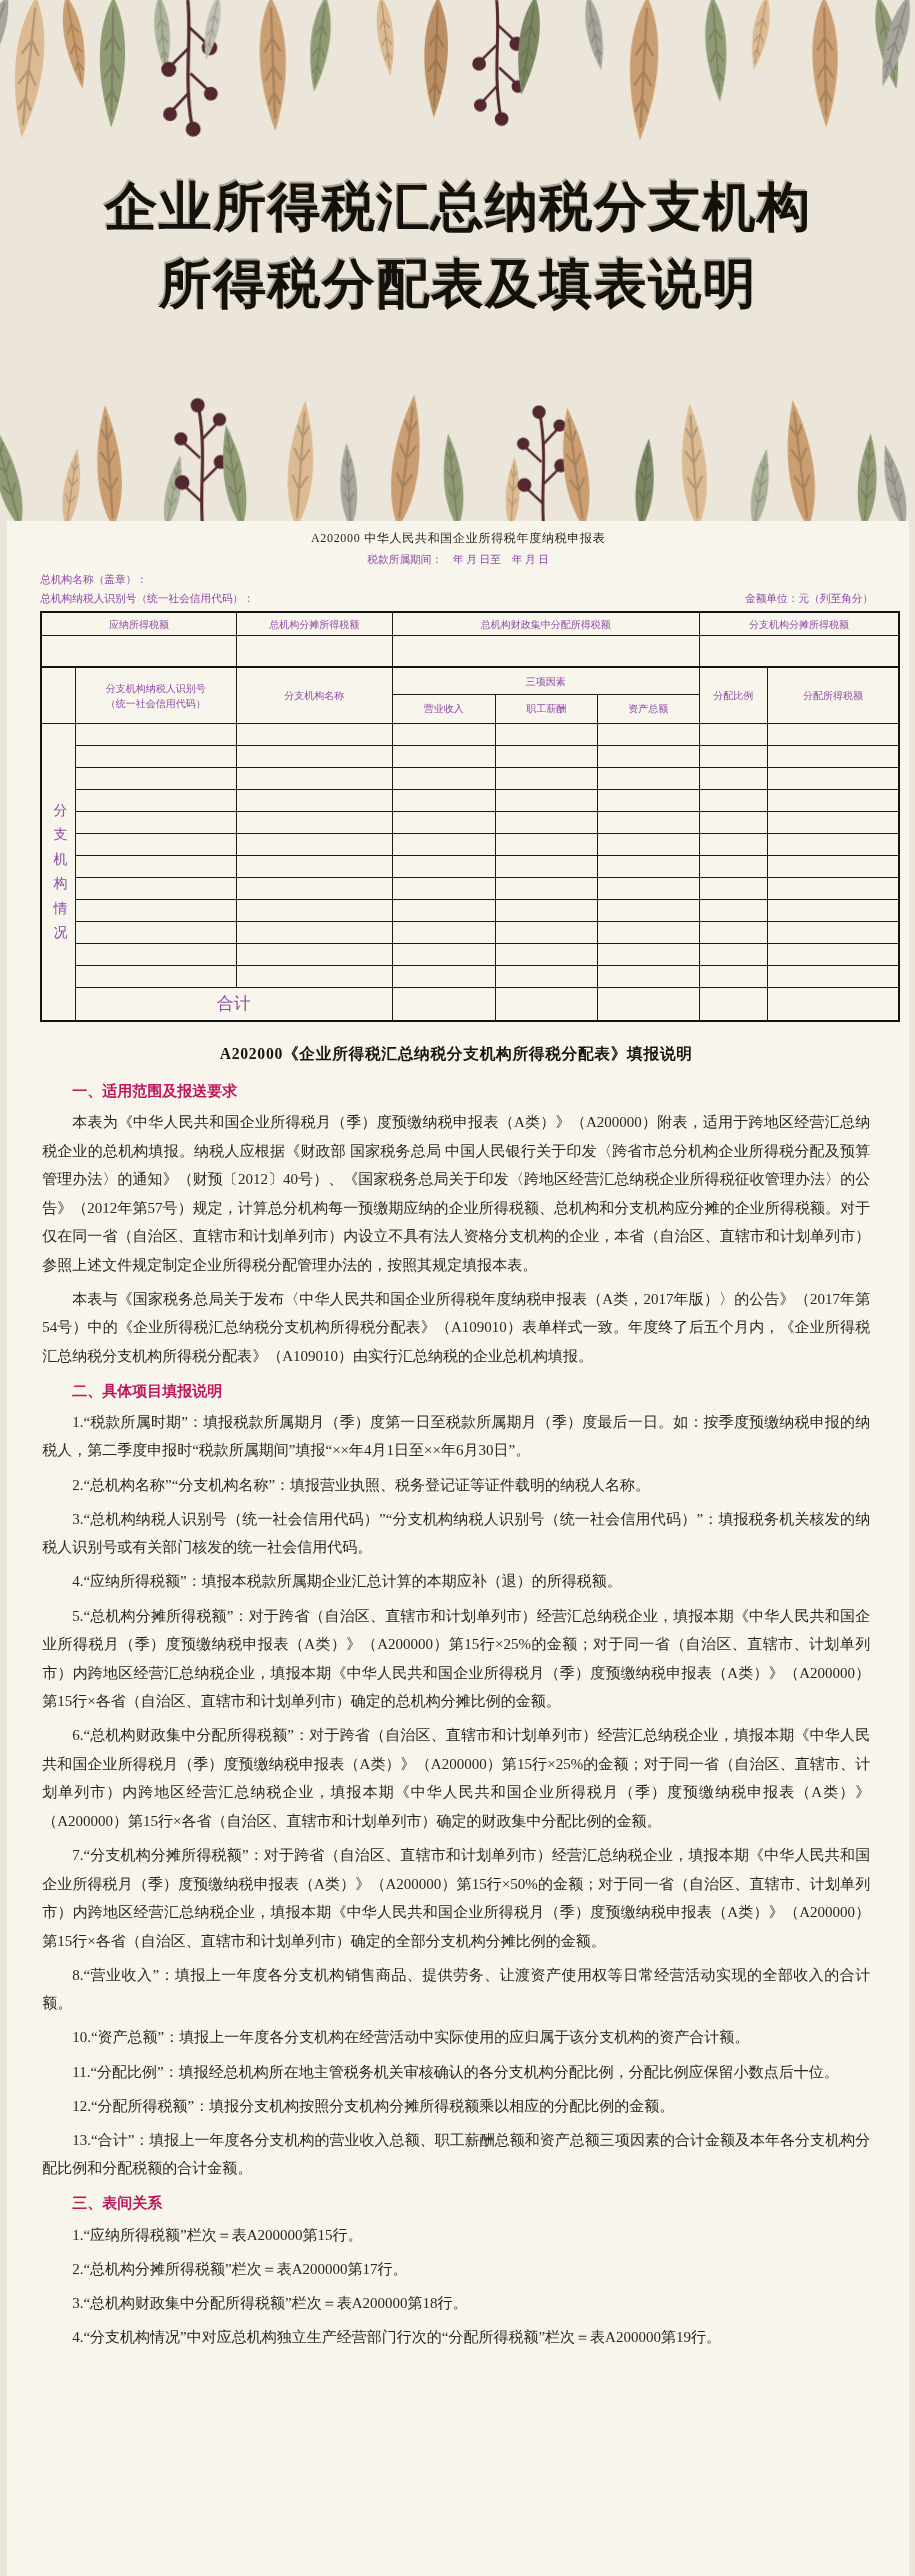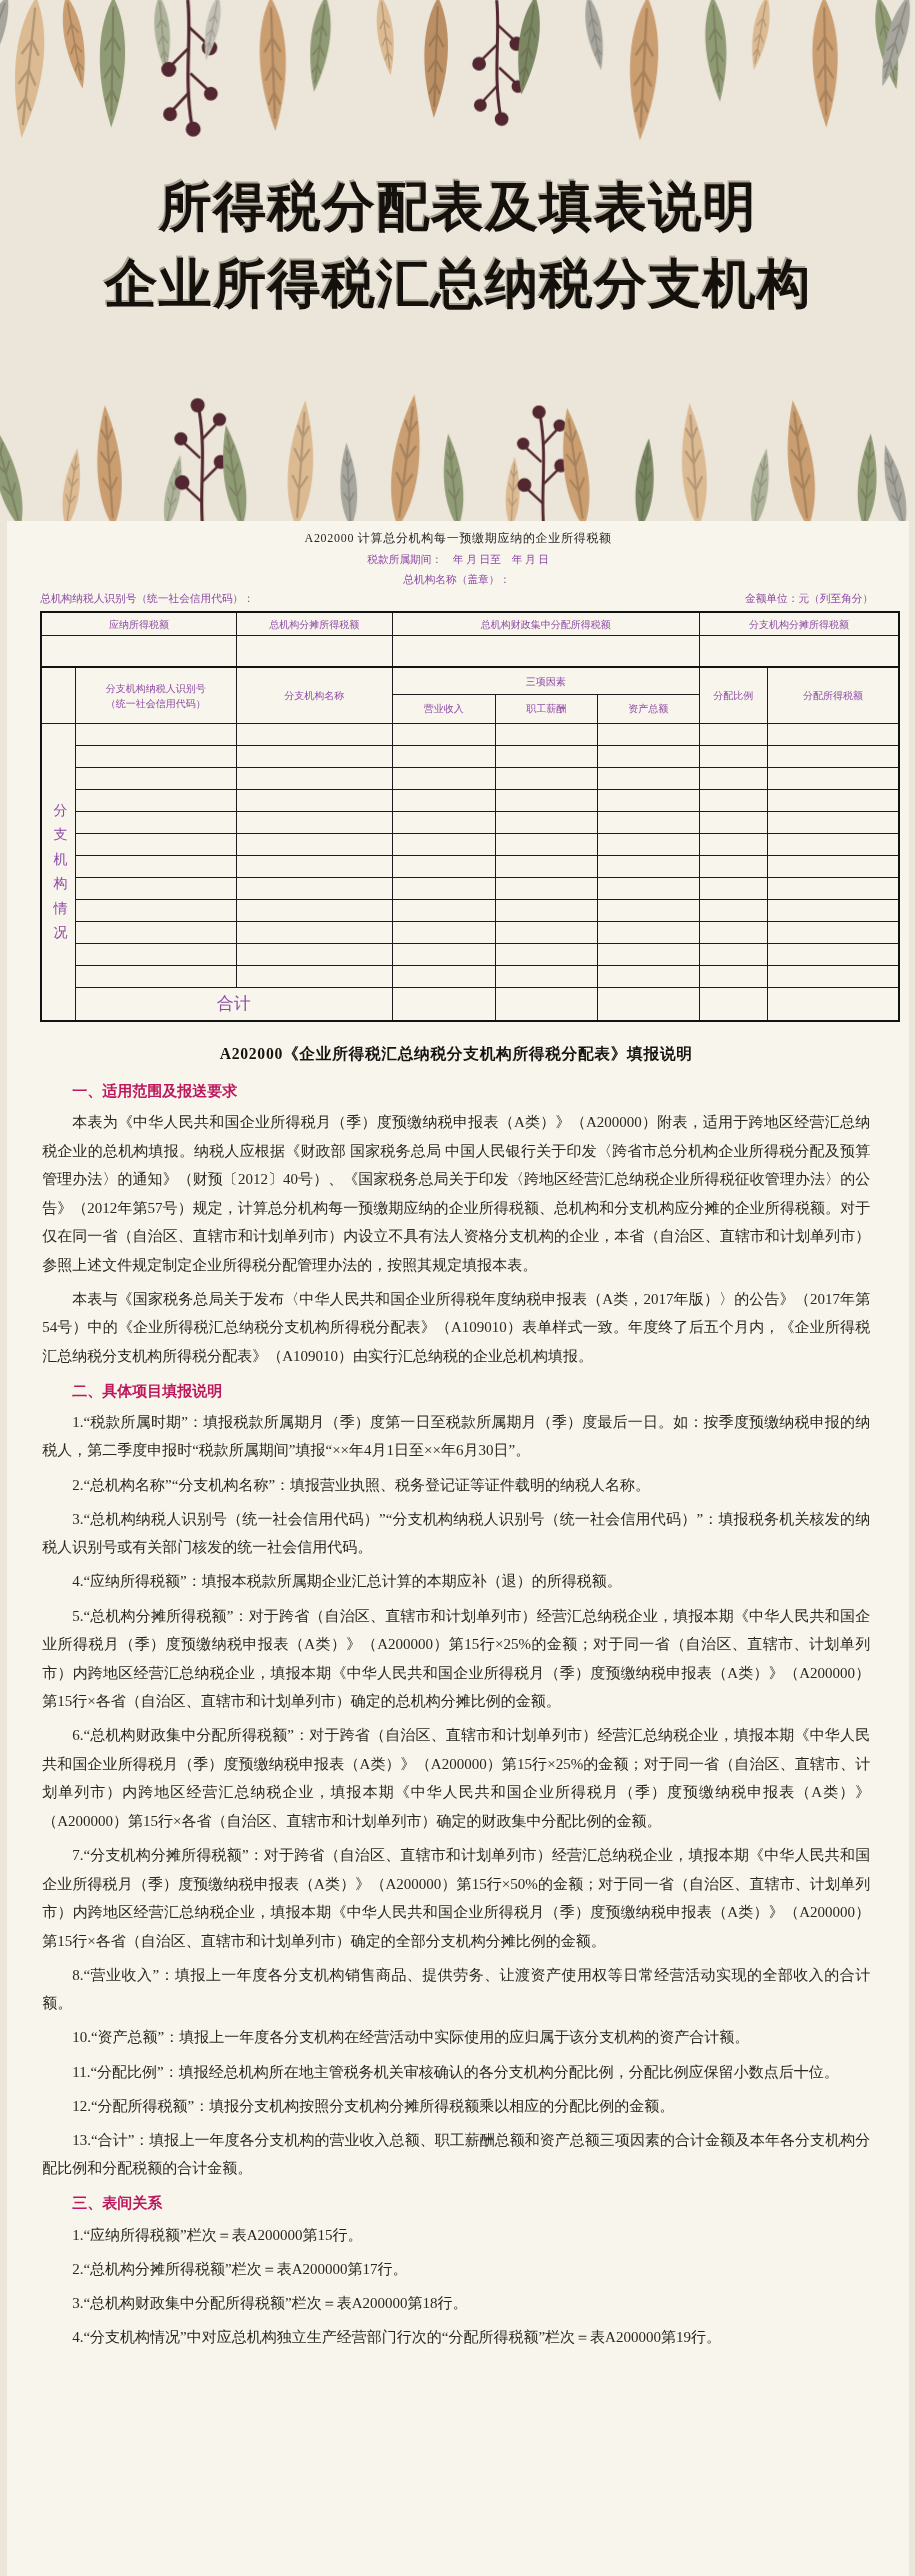--- a/index.html
+++ b/index.html
@@ -21,21 +21,21 @@
   }
   
   .card {
     position:absolute; top:521px; left:7.2px; width:902px; bottom:0;
     background:#f8f5ec; padding-top:8.6px;
   }
   .form-title { text-align:center; font-size:12px; color:#262626; letter-spacing:0.7px; margin-bottom:6.4px; }
   .accent { color:#8d4aa5; }
   .period-line { text-align:center; font-size:10.7px; white-space:pre; margin-bottom:6.4px; }
   .form-lines { padding:0 36px 0 33px; font-size:10.7px; }
-  .hq-name-line { margin-bottom:5px;text-align:center; }
+  .hq-name-line { margin-bottom:5px; }
   .hq-id-line { display:flex; justify-content:space-between; margin-bottom:5px; }
   
   table.alloc {
     border-collapse:collapse; table-layout:fixed;
     width:859px; margin-left:33px; border:2.1px solid #121212;
   }
   table.alloc td { border:0.7px solid #1c1c1c; overflow:hidden; }
   td.hdr { color:#8d4aa5; font-size:10px; text-align:center; vertical-align:middle; padding:1.4px 2.1px; line-height:1.5; }
   tr.toprow { height:23.6px; }
   tr.valrow { height:31.5px; }
@@ -98,22 +98,22 @@
       <use href="#lf" fill="#c99a6b" transform="translate(905,-4) rotate(183) scale(1.52)"></use>
       <use href="#lf" fill="#8b9770" transform="translate(996,-5) rotate(176) scale(1.12)"></use>
       <use href="#lf" fill="#dcb88f" transform="translate(1072,-6) rotate(190) scale(0.8)"></use>
       <use href="#lf" fill="#c99a6b" transform="translate(1152,-4) rotate(179) scale(1.38)"></use>
       <use href="#lf" fill="#8b9770" transform="translate(1228,-5) rotate(169) scale(1)"></use>
       <use href="#lf" fill="#a3a29b" transform="translate(1270,-6) rotate(196) scale(1)"></use>
     </g>
   </svg>
 
   <h1 class="main-title">
+    <div>企业所得税汇总纳税分支机构</div>
     <div>所得税分配表及填表说明</div>
-    <div>企业所得税汇总纳税分支机构</div>
   </h1>
 
   <svg class="banner banner-mid" width="916" height="143" viewBox="0 0 1280 200" aria-hidden="true">
     <g opacity="0.95">
       <use href="#lf" fill="#8b9770" transform="translate(28,198) rotate(-15) scale(1.15)"></use>
       <use href="#lf" fill="#dcb88f" transform="translate(92,198) rotate(8) scale(0.85)"></use>
       <use href="#lf" fill="#c99a6b" transform="translate(158,198) rotate(-4) scale(1.3)"></use>
       <use href="#lf" fill="#aab097" transform="translate(232,198) rotate(11) scale(0.78)"></use>
       <use href="#br" transform="translate(283,198) rotate(180) scale(1.8)"></use>
       <use href="#lf" fill="#8b9770" transform="translate(338,198) rotate(-9) scale(1.1)"></use>
@@ -128,21 +128,21 @@
       <use href="#lf" fill="#dcb88f" transform="translate(976,198) rotate(-4) scale(1.32)"></use>
       <use href="#lf" fill="#aab097" transform="translate(1054,198) rotate(9) scale(0.85)"></use>
       <use href="#lf" fill="#c99a6b" transform="translate(1130,198) rotate(-7) scale(1.36)"></use>
       <use href="#lf" fill="#8b9770" transform="translate(1208,198) rotate(4) scale(1)"></use>
       <use href="#lf" fill="#a3a29b" transform="translate(1264,198) rotate(-13) scale(0.9)"></use>
     </g>
   </svg>
 
   <div class="card">
 
-    <div class="form-title">A202000  计算总分机构每一预缴期应纳的企业所得税额</div>
+    <div class="form-title">A202000  中华人民共和国企业所得税年度纳税申报表</div>
     <div class="period-line accent">税款所属期间：    年 月 日至    年 月 日</div>
 
     <div class="form-lines accent">
       <div class="hq-name-line">总机构名称（盖章）：</div>
       <div class="hq-id-line">
         <span>总机构纳税人识别号（统一社会信用代码）：</span>
         <span>金额单位：元（列至角分）</span>
       </div>
     </div>
 

